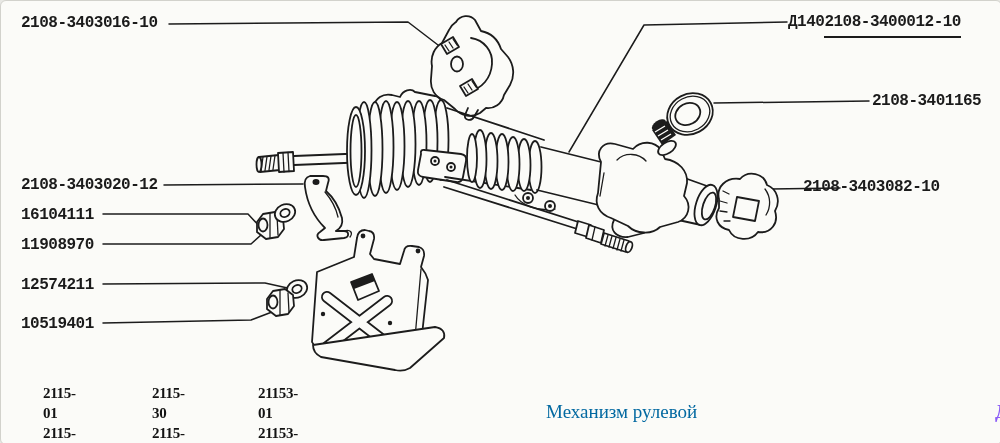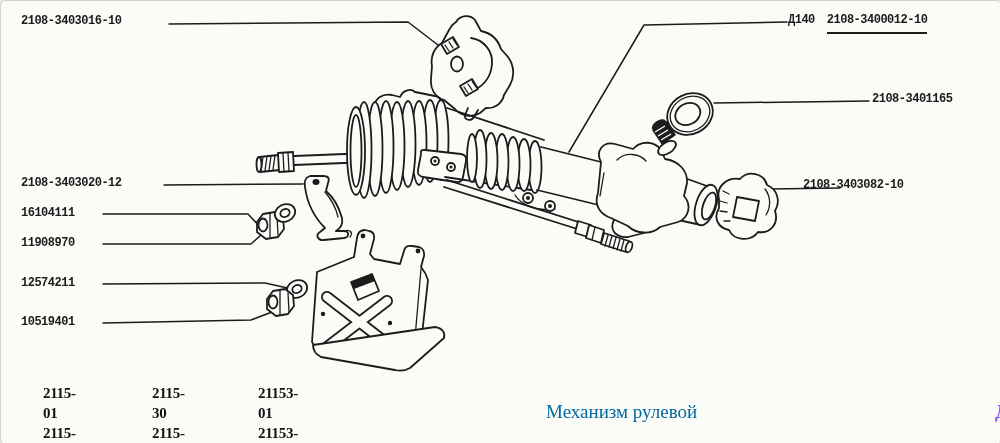--- a/index.html
+++ b/index.html
@@ -5,23 +5,23 @@
   html,body{margin:0;padding:0;background:#e8e8e4;}
   .sheet{
     position:relative;width:1000px;height:443px;margin:0 auto;
     background:#fbfbf8;border:1px solid #d2d2cc;border-radius:6px;
     overflow:hidden;font-family:"Liberation Sans",sans-serif;color:#1b1b1b;
   }
   .art-layer{position:absolute;left:0;top:0;width:1000px;height:443px;}
   .callout{
     position:absolute;white-space:nowrap;
     font-family:"Liberation Mono",monospace;font-weight:700;
-    font-size:12px;letter-spacing:-0.5px;color:#1b1b1b;line-height:1;
-  }
-  .asm{display:flex;gap:12px;align-items:flex-start;}
+    font-size:16px;letter-spacing:-0.5px;color:#1b1b1b;line-height:1;
+  }
+  .asm{display:flex;gap:0;align-items:flex-start;}
   .asm .num{border-bottom:2px solid #1b1b1b;padding-bottom:6px;}
   .models{position:absolute;left:0;top:0;}
   .model-col{
     position:absolute;font-family:"Liberation Serif",serif;font-weight:700;
     font-size:15px;letter-spacing:-0.3px;line-height:20px;color:#131313;
   }
   .model-col span{display:block;}
   .caption{
     position:absolute;left:545px;top:400px;
     font-family:"Liberation Serif",serif;font-weight:400;font-size:19px;color:#0369a1;

